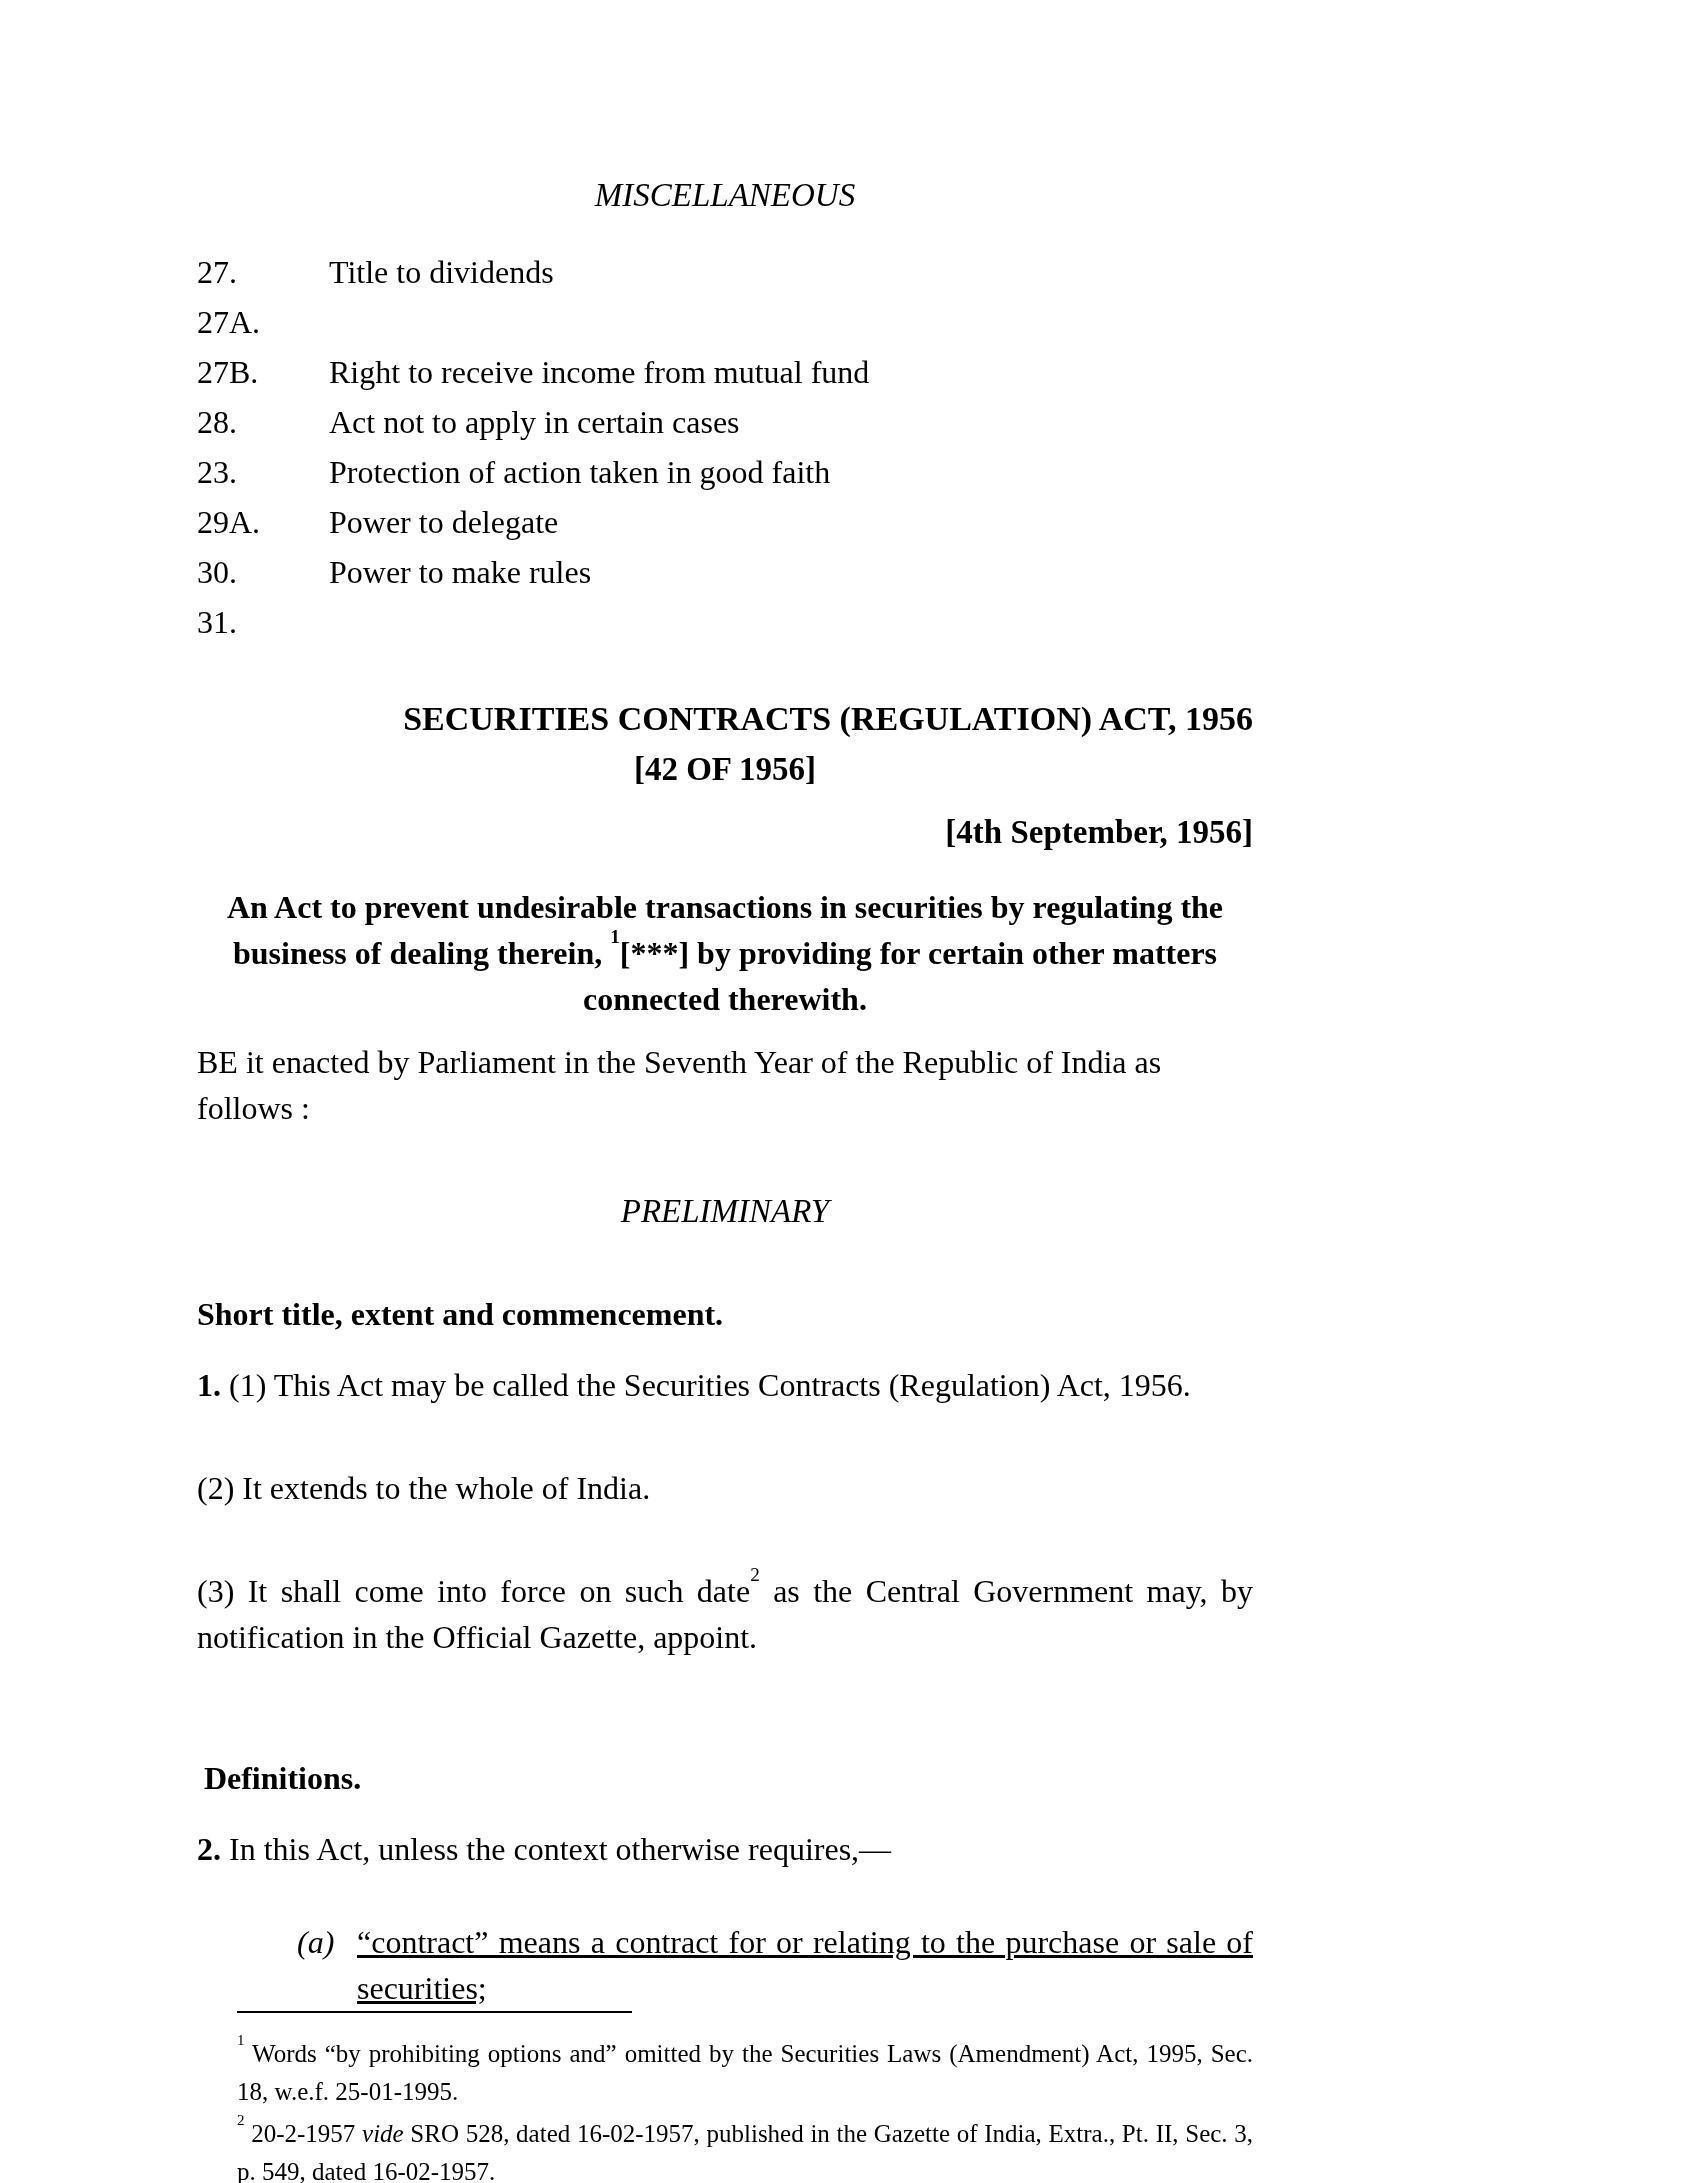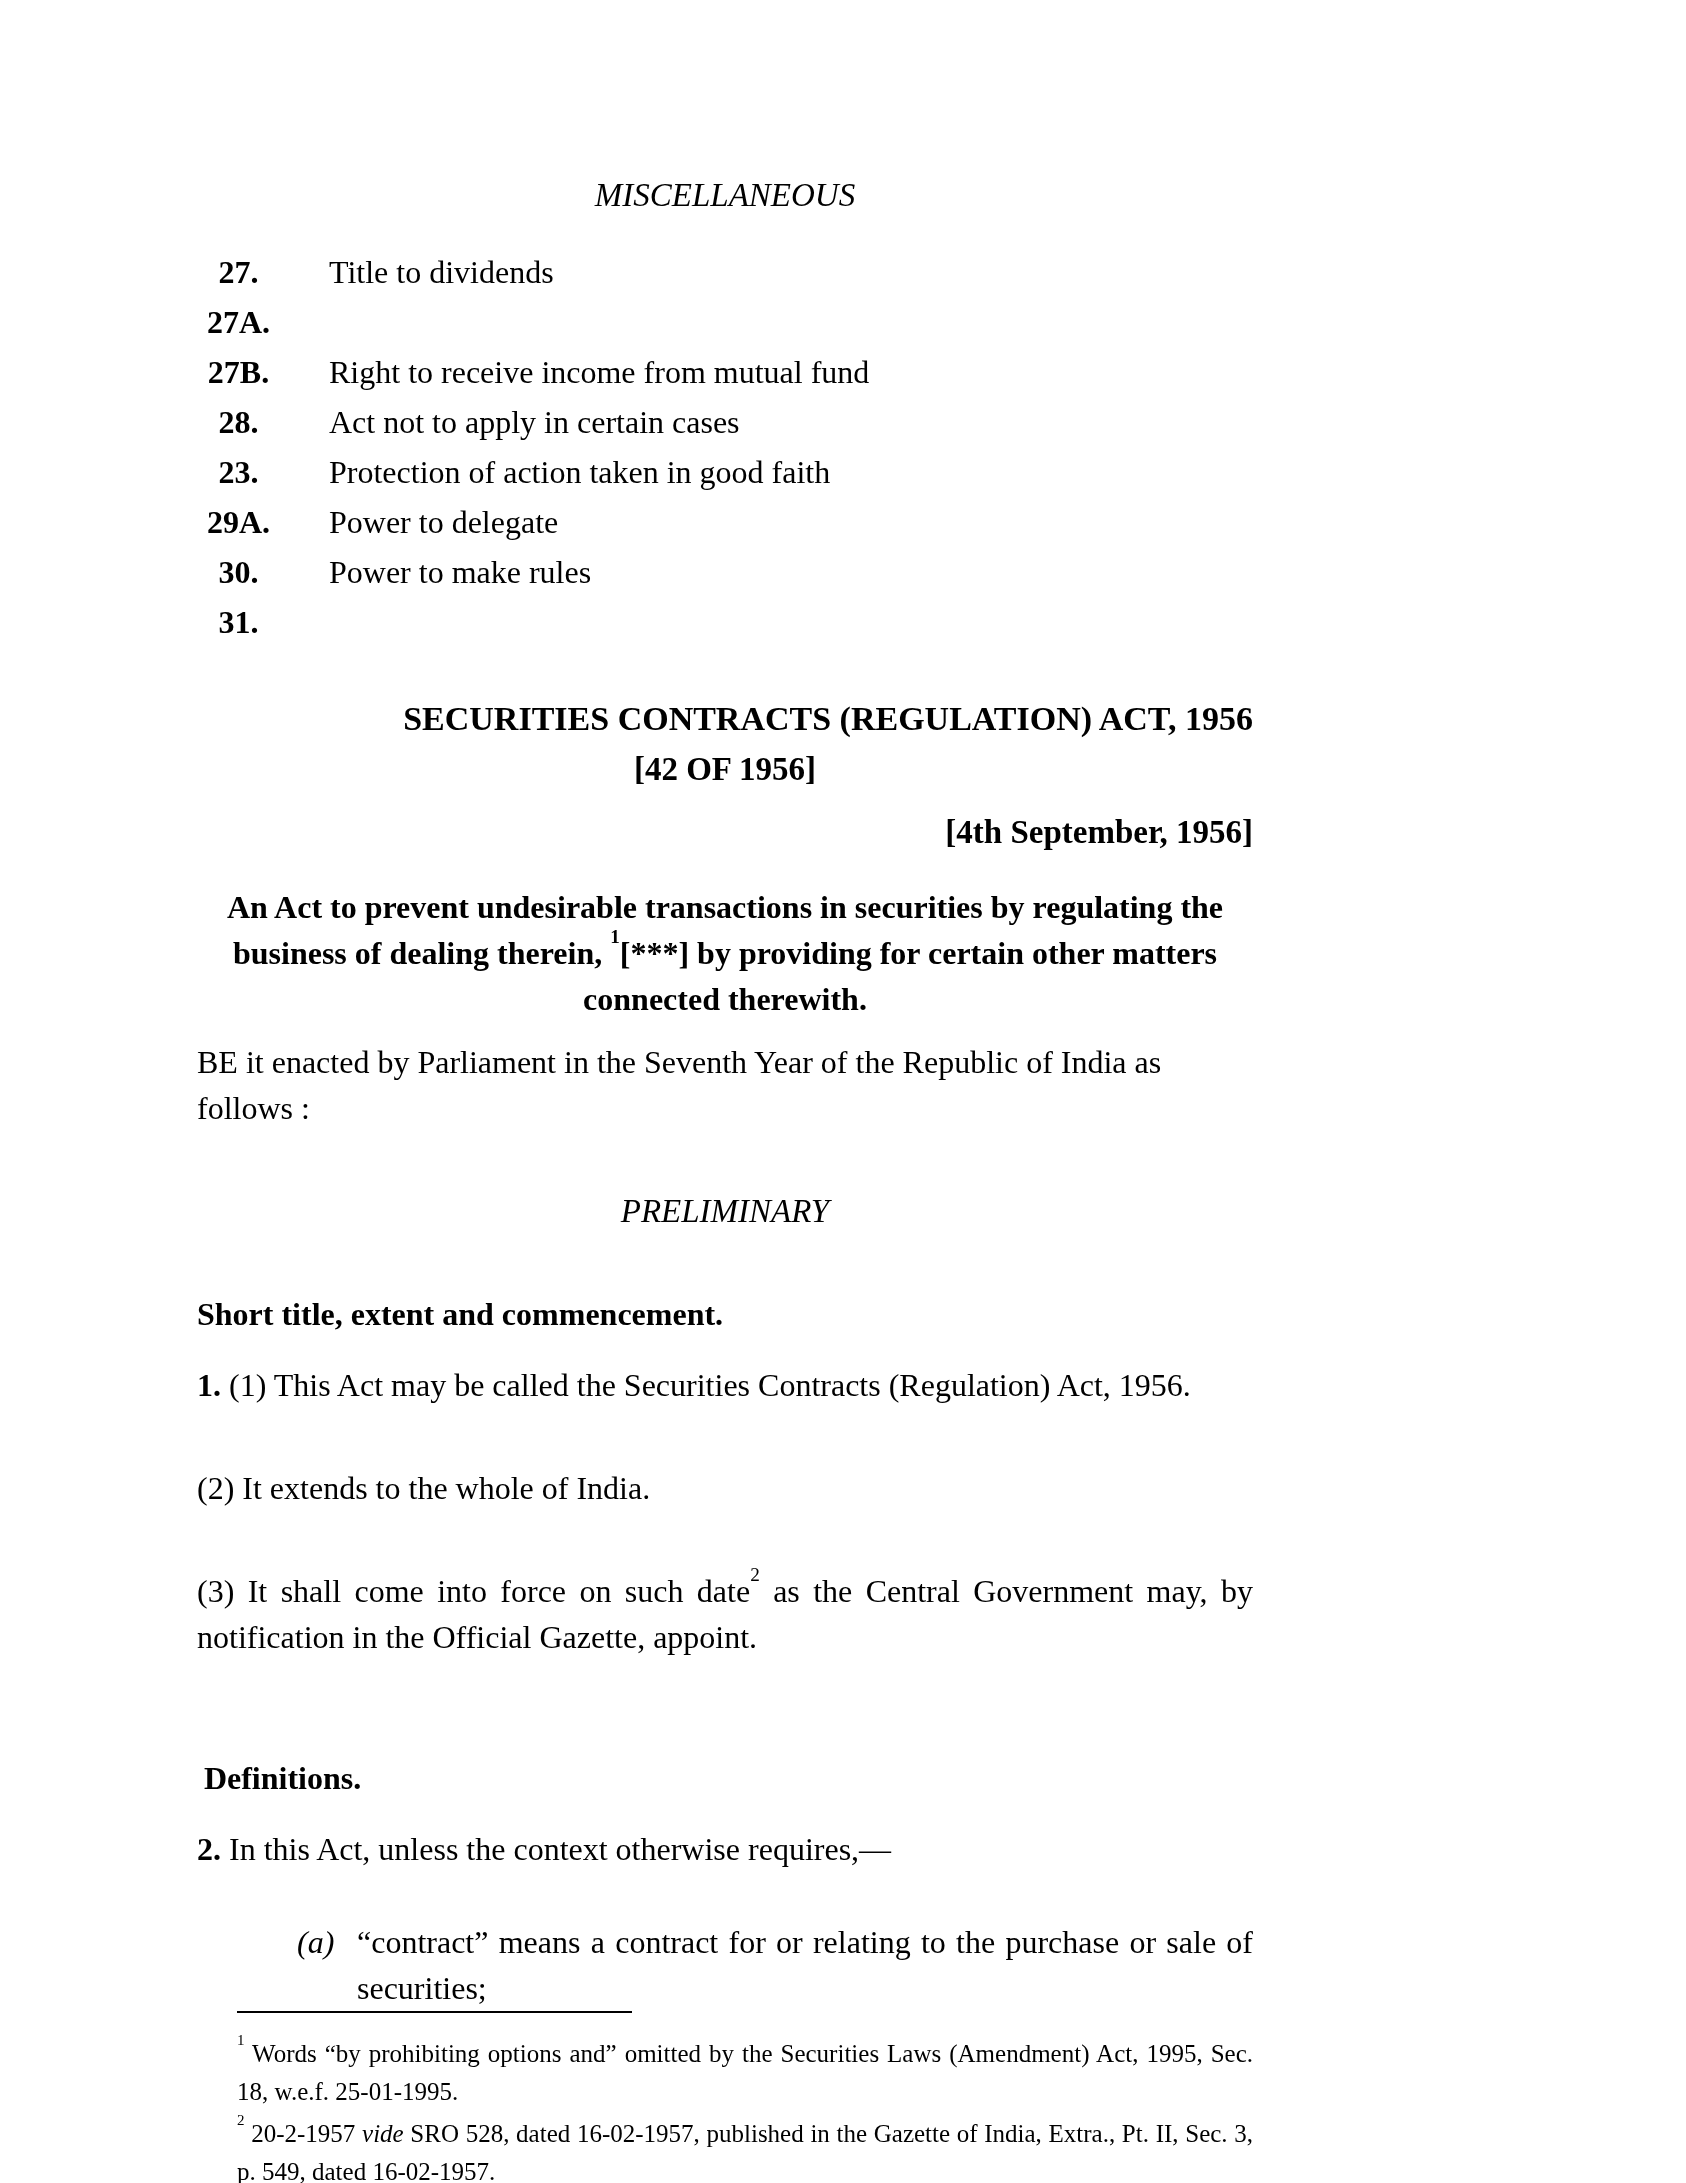--- a/index.html
+++ b/index.html
@@ -22,22 +22,22 @@
   }
   .misc-heading {
     text-align: center;
     font-style: italic;
     font-size: 33px;
   }
   .toc { margin-top: 29px; }
   .toc-row { display: flex; line-height: 50px; }
   .toc-num {
     flex: 0 0 83px;
-    text-align: center;
-    font-weight: bold;
+    text-align: left;
+    font-weight: normal;
   }
   .toc-title { margin-left: 49px; }
   .act-title {
     margin-top: 46px;
     text-align: right;
     font-weight: bold;
     font-size: 34px;
     line-height: 51px;
   }
   .act-number {
@@ -83,20 +83,21 @@
     display: flex;
   }
   .clause-marker {
     flex: 0 0 41px;
     font-style: italic;
   }
   .clause-text {
     margin-left: 19px;
     flex: 1;
     text-align: justify;
+    text-decoration: underline;
   }
   .sup {
     font-size: 0.6em;
     position: relative;
     top: -0.5em;
     line-height: 0;
   }
   .footnotes {
     margin-top: auto;
     font-size: 25px;

